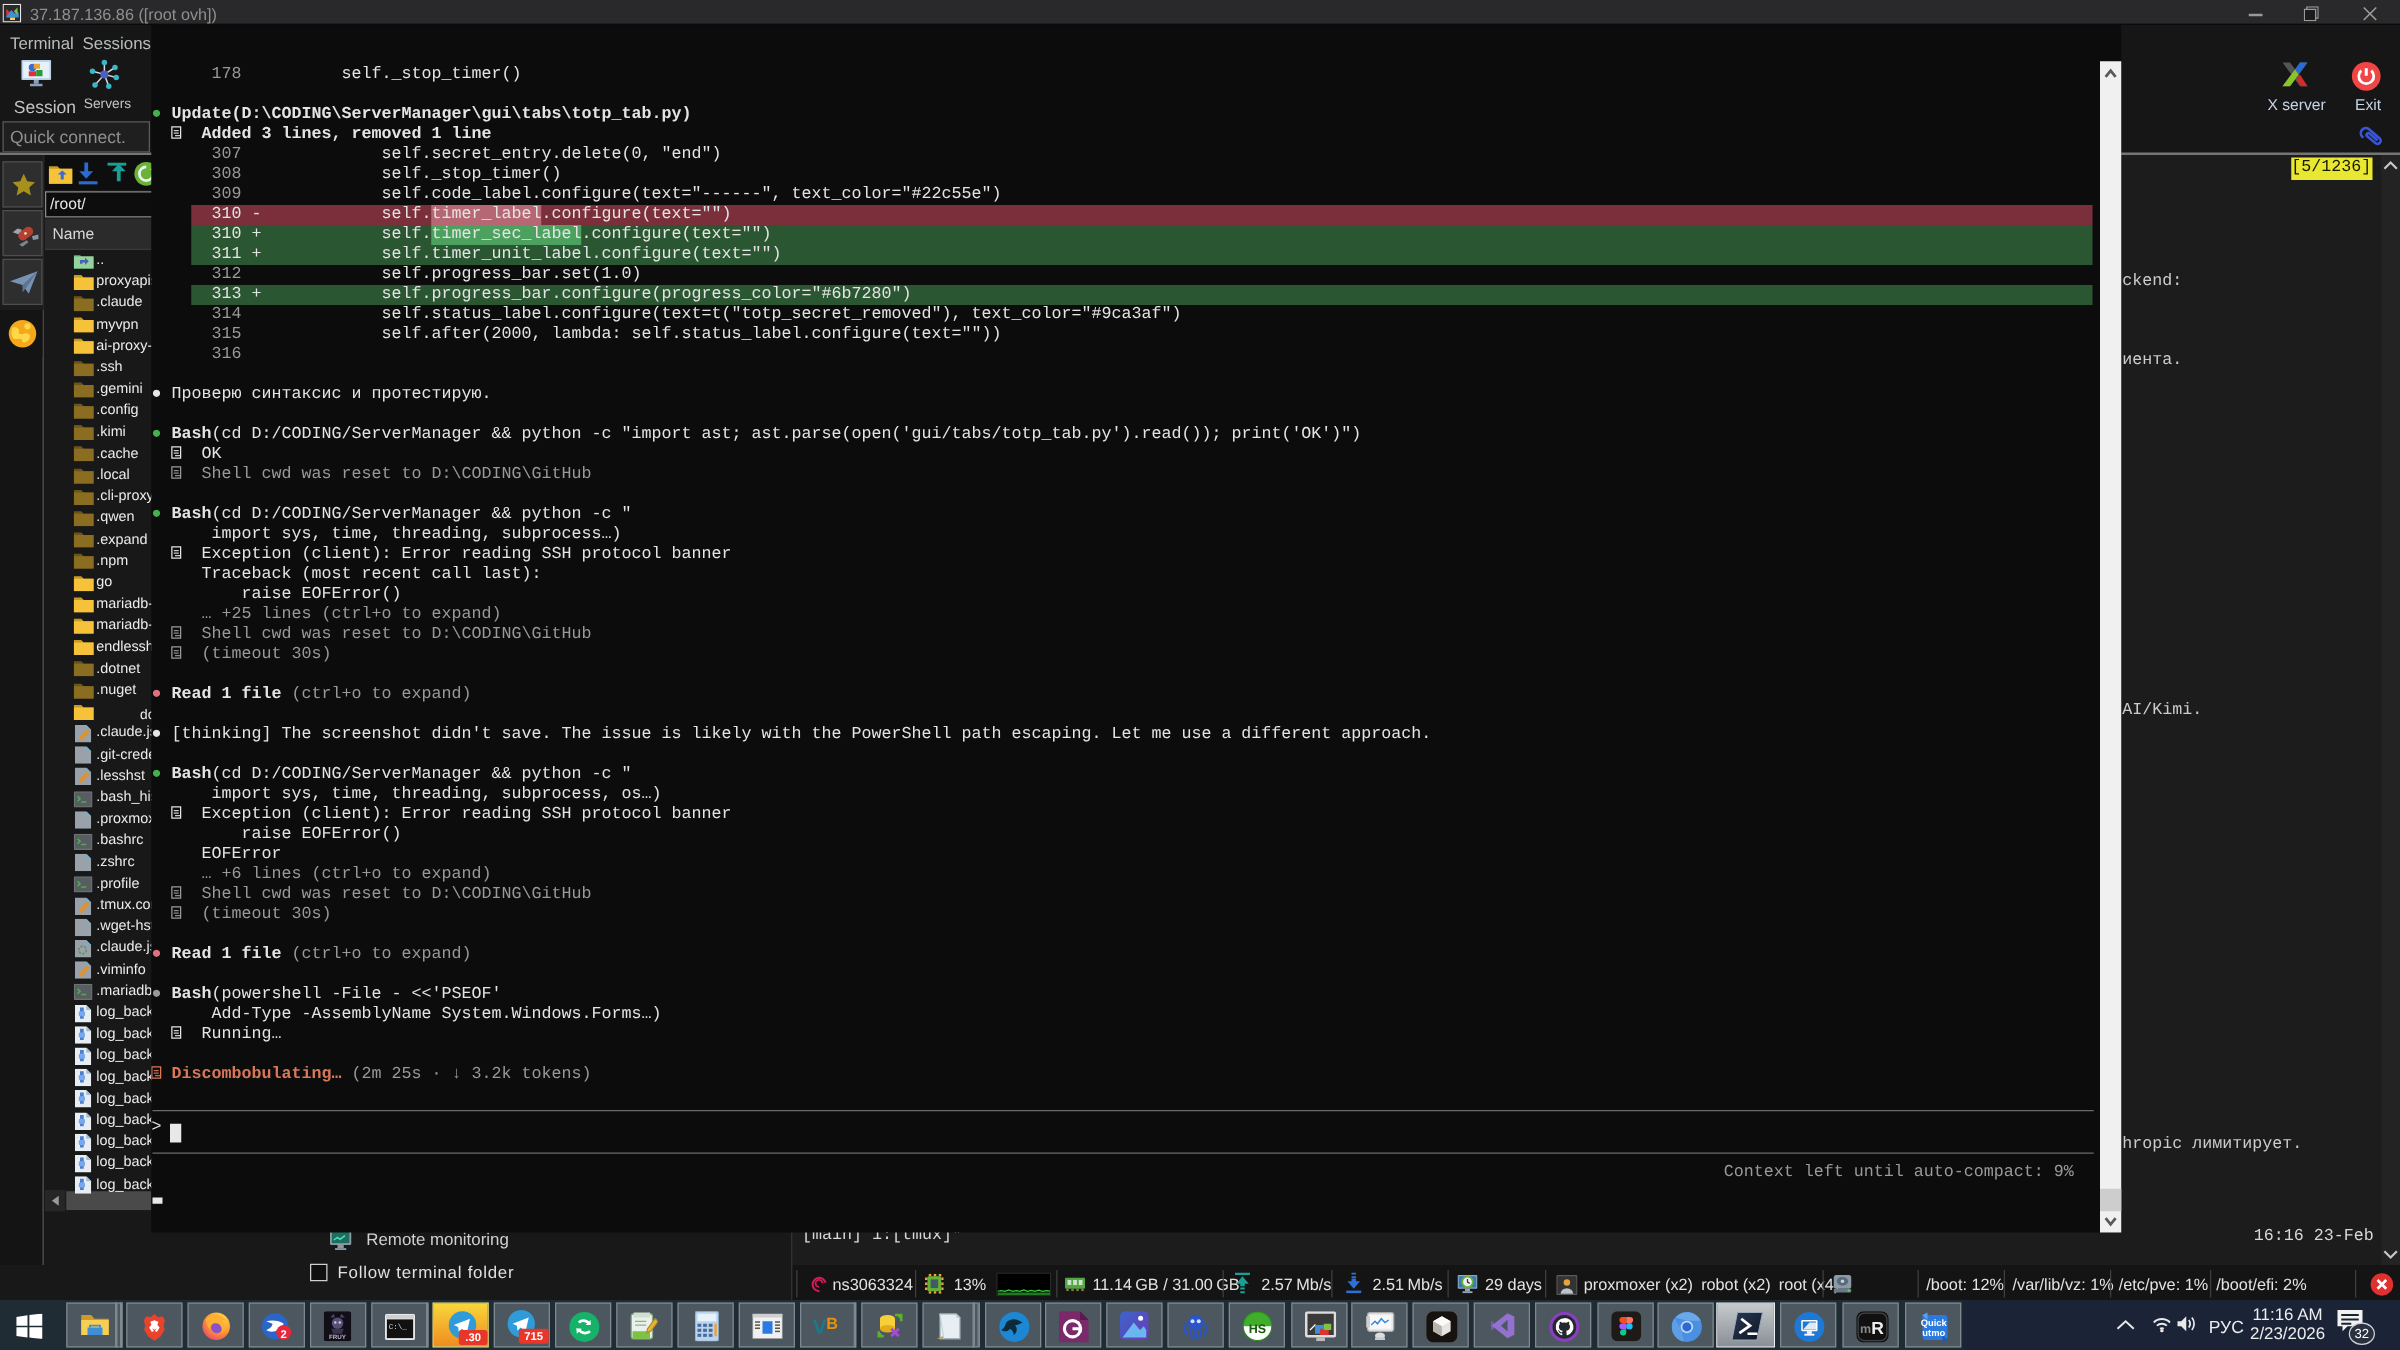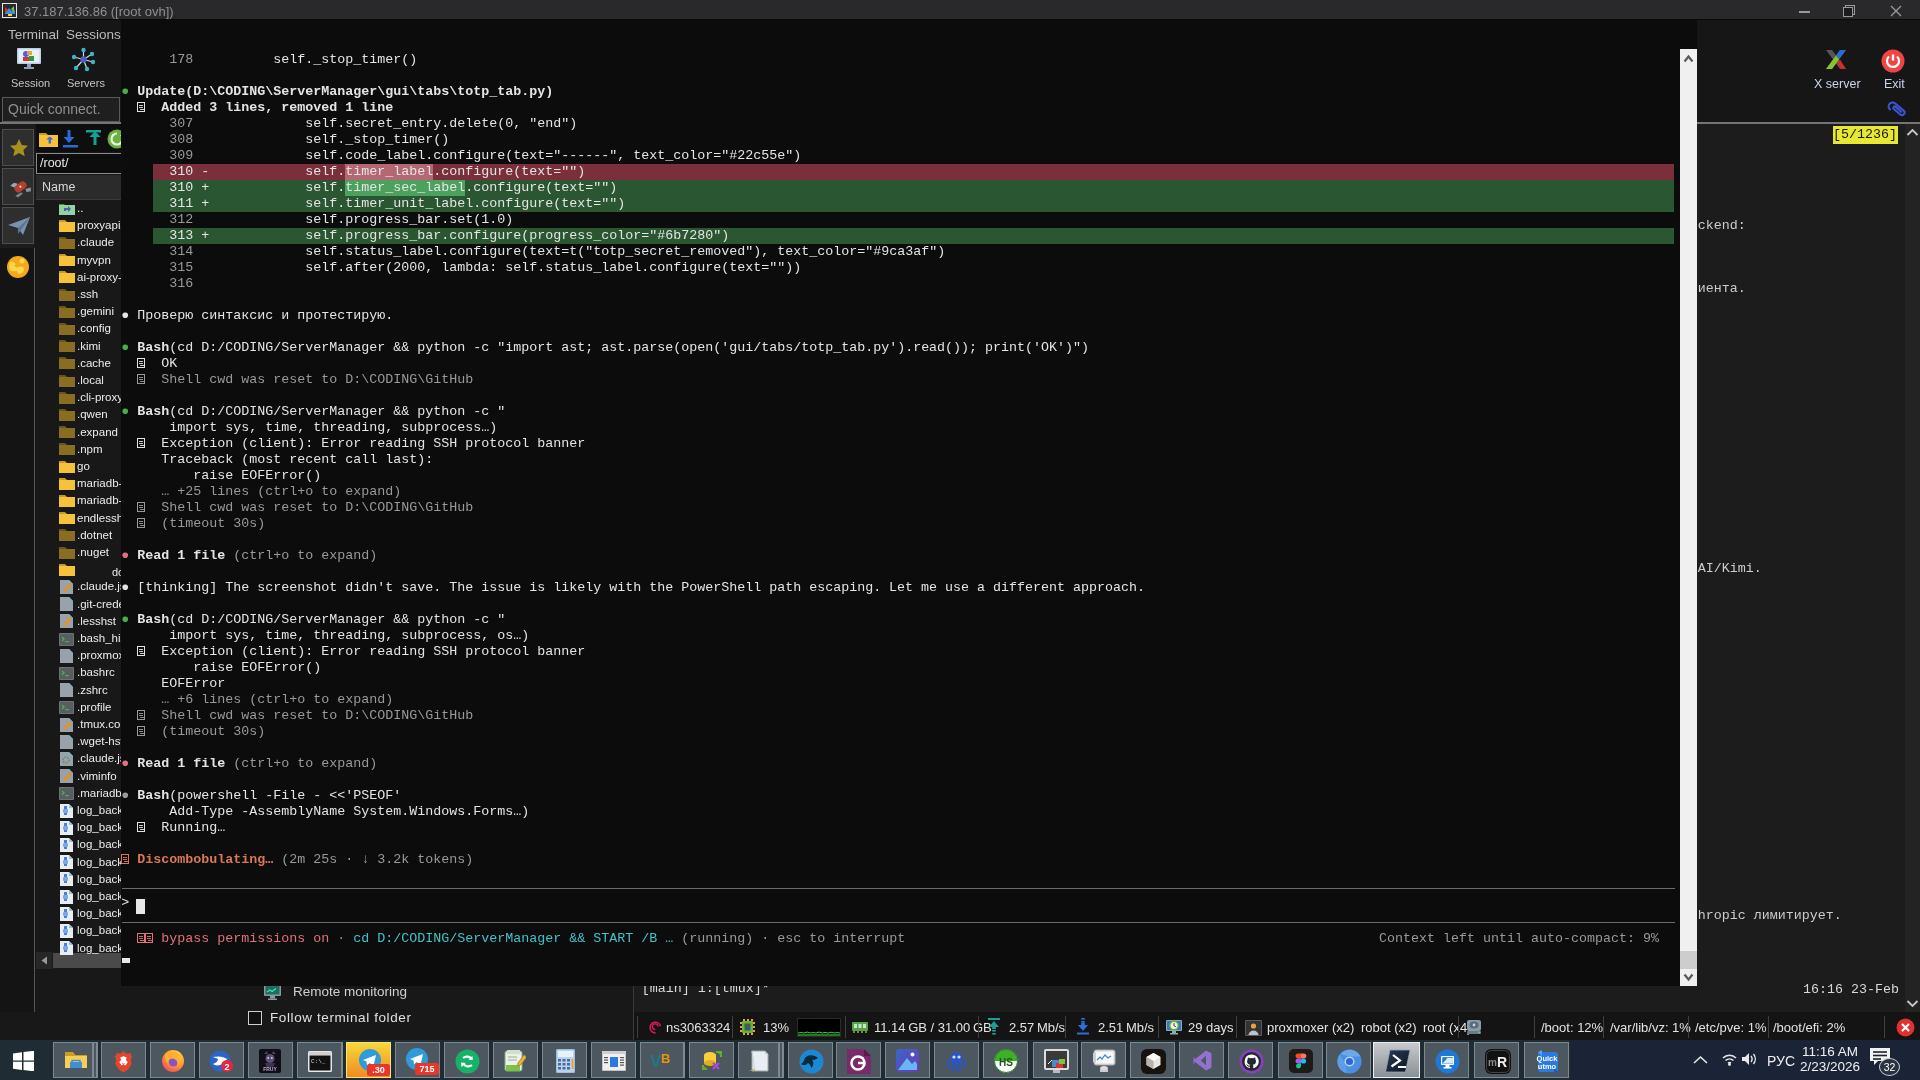--- a/index.html
+++ b/index.html
@@ -53,21 +53,21 @@
 <svg class="abs" style="left:17px;top:48px;" width="24" height="23">
     <rect x="0" y="0" width="24" height="16" rx="1" fill="#b8d0e8"></rect>
     <rect x="1.5" y="1.5" width="21" height="13" fill="#e8f0f8"></rect>
     <circle cx="9" cy="6" r="3" fill="#3a6ad4"></circle>
     <path d="M6 9 h6 v4 h-6z" fill="#e03131"></path>
     <path d="M12 8 h5 v5 h-5z" fill="#2a9a3a"></path>
     <path d="M10 3 h5 v4 h-5z" fill="#e8a33d"></path>
     <rect x="10" y="16" width="4" height="3" fill="#8aa0b8"></rect>
     <rect x="7" y="19" width="10" height="2" fill="#8aa0b8"></rect>
   </svg>
-<div class="abs sans" style="left:11px;top:77px;font-size:11px;color:#c4c4c4;">Session</div>
+<div class="abs sans" style="left:11px;top:77px;font-size:14px;color:#c4c4c4;">Session</div>
 
 <svg class="abs" style="left:71px;top:47px;" width="25" height="25">
     <g stroke="#d8d8d8" stroke-width="1.2">
       <line x1="12.5" y1="12.5" x2="12.5" y2="3"></line>
       <line x1="12.5" y1="12.5" x2="21" y2="7"></line>
       <line x1="12.5" y1="12.5" x2="22" y2="15"></line>
       <line x1="12.5" y1="12.5" x2="16" y2="22"></line>
       <line x1="12.5" y1="12.5" x2="5" y2="21"></line>
       <line x1="12.5" y1="12.5" x2="3" y2="10"></line>
     </g>
@@ -1140,21 +1140,20 @@
 <span class="g">●</span> <span class="b">Bash</span>(powershell -File - &lt;&lt;'PSEOF'
       Add-Type -AssemblyName System.Windows.Forms…)
   <span class="gb" style="color:#e4e4e4"></span>  Running…
 
 <span class="gb" style="color:#d97757"></span><span class="or"> </span><span class="ob">Discombobulating…</span><span class="or"> </span><span class="g">(2m 25s · ↓ 3.2k tokens)</span></pre>
 
 <div class="abs" style="left:1px;top:839px;width:1553px;height:1px;background:#6a6a6a;"></div>
 <div class="abs" style="left:1px;top:873px;width:1553px;height:1px;background:#6a6a6a;"></div>
 <pre class="abs" style="left:0.3px;top:846px;">&gt;</pre>
 <div class="abs" style="left:15px;top:850px;width:9px;height:15px;background:#e8e8e8;"></div>
-<pre class="abs" style="left:0.3px;top:882px;"><span style="color:#e2707a">  <span class="gb"></span><span class="gb"></span> bypass permissions on</span><span class="sal2"> · </span><span class="tl">cd D:/CODING/ServerManager &amp;&amp; START /B …</span><span class="g"> (running) · esc to interrupt</span></pre>
 <pre class="abs" style="left:1258px;top:882px;color:#999;">Context left until auto-compact: 9%</pre>
 <div class="abs" style="left:1px;top:909px;width:8px;height:5px;background:#e8e8e8;"></div>
 
   </div>
   <div class="abs" style="left:1559px;top:29px;width:17px;height:937px;background:#f0f0f0;">
 <svg class="abs" style="left:3px;top:5px;" width="11" height="9">
         <path d="M1.5 7.5 L5.5 2.5 L9.5 7.5" stroke="#5a5a5a" stroke-width="2.2" fill="none"></path>
       </svg>
 <div class="abs" style="left:0px;top:902px;width:17px;height:18px;background:#cdcdcd;"></div>
 <svg class="abs" style="left:3px;top:924px;" width="11" height="9">

